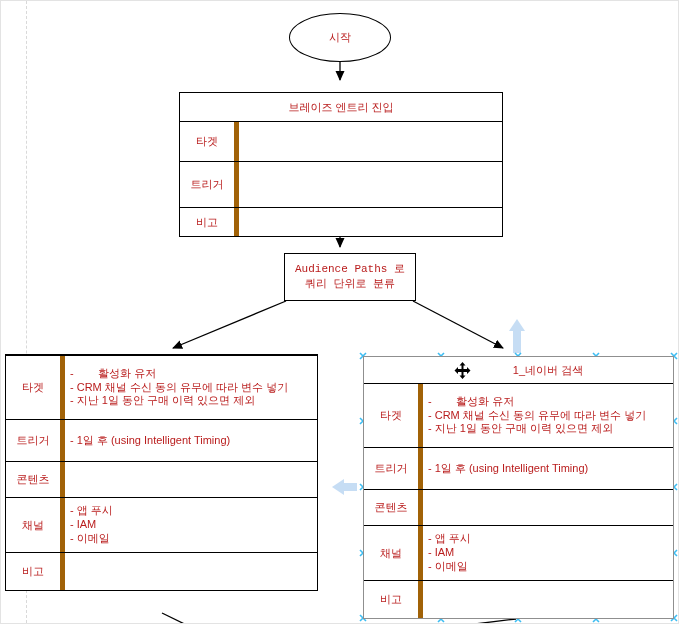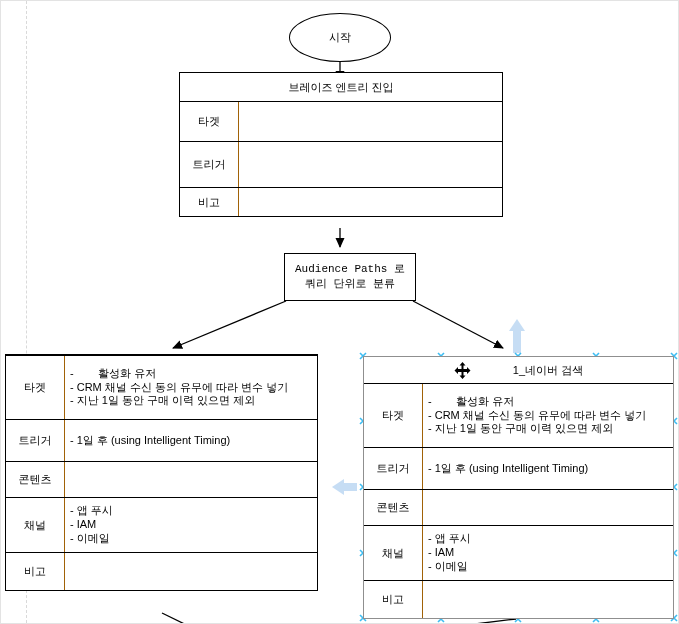--- a/index.html
+++ b/index.html
@@ -1,18 +1,18 @@
 <!DOCTYPE html>
 <html><head>
 <meta charset="utf-8">
 <style>
   html,body{margin:0;padding:0;background:#fff;}
   .canvas{
     position:relative;width:679px;height:624px;background:#fff;overflow:hidden;
-    font-family:"Liberation Sans",sans-serif;color:#000000;border:1px solid #e3e3e3;box-sizing:border-box;
+    font-family:"Liberation Sans",sans-serif;color:#b91c1c;border:1px solid #e3e3e3;box-sizing:border-box;
   }
   .page-divider{position:absolute;left:25px;top:0;bottom:0;width:0;border-left:1px dashed #d9d9d9;}
   .overlay{position:absolute;left:0;top:0;pointer-events:none;}
   .ellipse{
     position:absolute;border:1px solid #000;border-radius:50%;background:#fff;
     display:flex;align-items:center;justify-content:center;font-size:11px;box-sizing:border-box;
   }
   .box{
     position:absolute;border:1px solid #000;background:#fff;box-sizing:border-box;
     display:flex;align-items:center;justify-content:center;text-align:center;
@@ -22,21 +22,21 @@
     position:absolute;border:1.5px solid #000;background:#fff;box-sizing:border-box;
     display:flex;flex-direction:column;font-size:11px;
   }
   .tbl.selected{border-color:#8f8f8f;}
   .tbl .title{
     position:relative;display:flex;align-items:center;justify-content:center;
     box-sizing:border-box;flex:none;
   }
   .tbl .trow{display:flex;border-top:1px solid #000;box-sizing:border-box;flex:none;}
   .tbl .lbl{
-    width:59px;flex:none;border-right:1px solid #a16207;display:flex;align-items:center;
+    width:59px;flex:none;border-right:5px solid #a16207;display:flex;align-items:center;
     justify-content:center;box-sizing:border-box;text-align:left;
   }
   .tbl .val{
     flex:1;display:flex;align-items:center;padding:2px 5px;box-sizing:border-box;
     white-space:pre-wrap;line-height:1.27;
   }
   .move-handle{position:absolute;left:0;top:0;width:17px;height:17px;margin-right:42px;}
   .title .move-wrap{display:flex;align-items:center;}
 </style>
 </head>
@@ -91,21 +91,21 @@
       <path d="M514,615 l6,6 M514,621 l6,-6"></path>
       <path d="M592,615 l6,6 M592,621 l6,-6"></path>
       <path d="M670,614 l6,6 M670,620 l6,-6"></path>
     </g>
   </svg>
 
   <div class="ellipse" style="left:288px;top:12px;width:102px;height:49px;">
     <span>시작</span>
   </div>
 
-  <div class="tbl" style="left:178px;top:71px;width:324px;">
+  <div class="tbl" style="left:178px;top:91px;width:324px;">
     <div class="title" style="height:28px;">
       <span>브레이즈 엔트리 진입</span>
     </div>
     <div class="trow" style="height:40px;">
       <div class="lbl">타겟</div>
     </div>
     <div class="trow" style="height:46px;">
       <div class="lbl">트리거</div>
     </div>
     <div class="trow" style="height:29px;">

